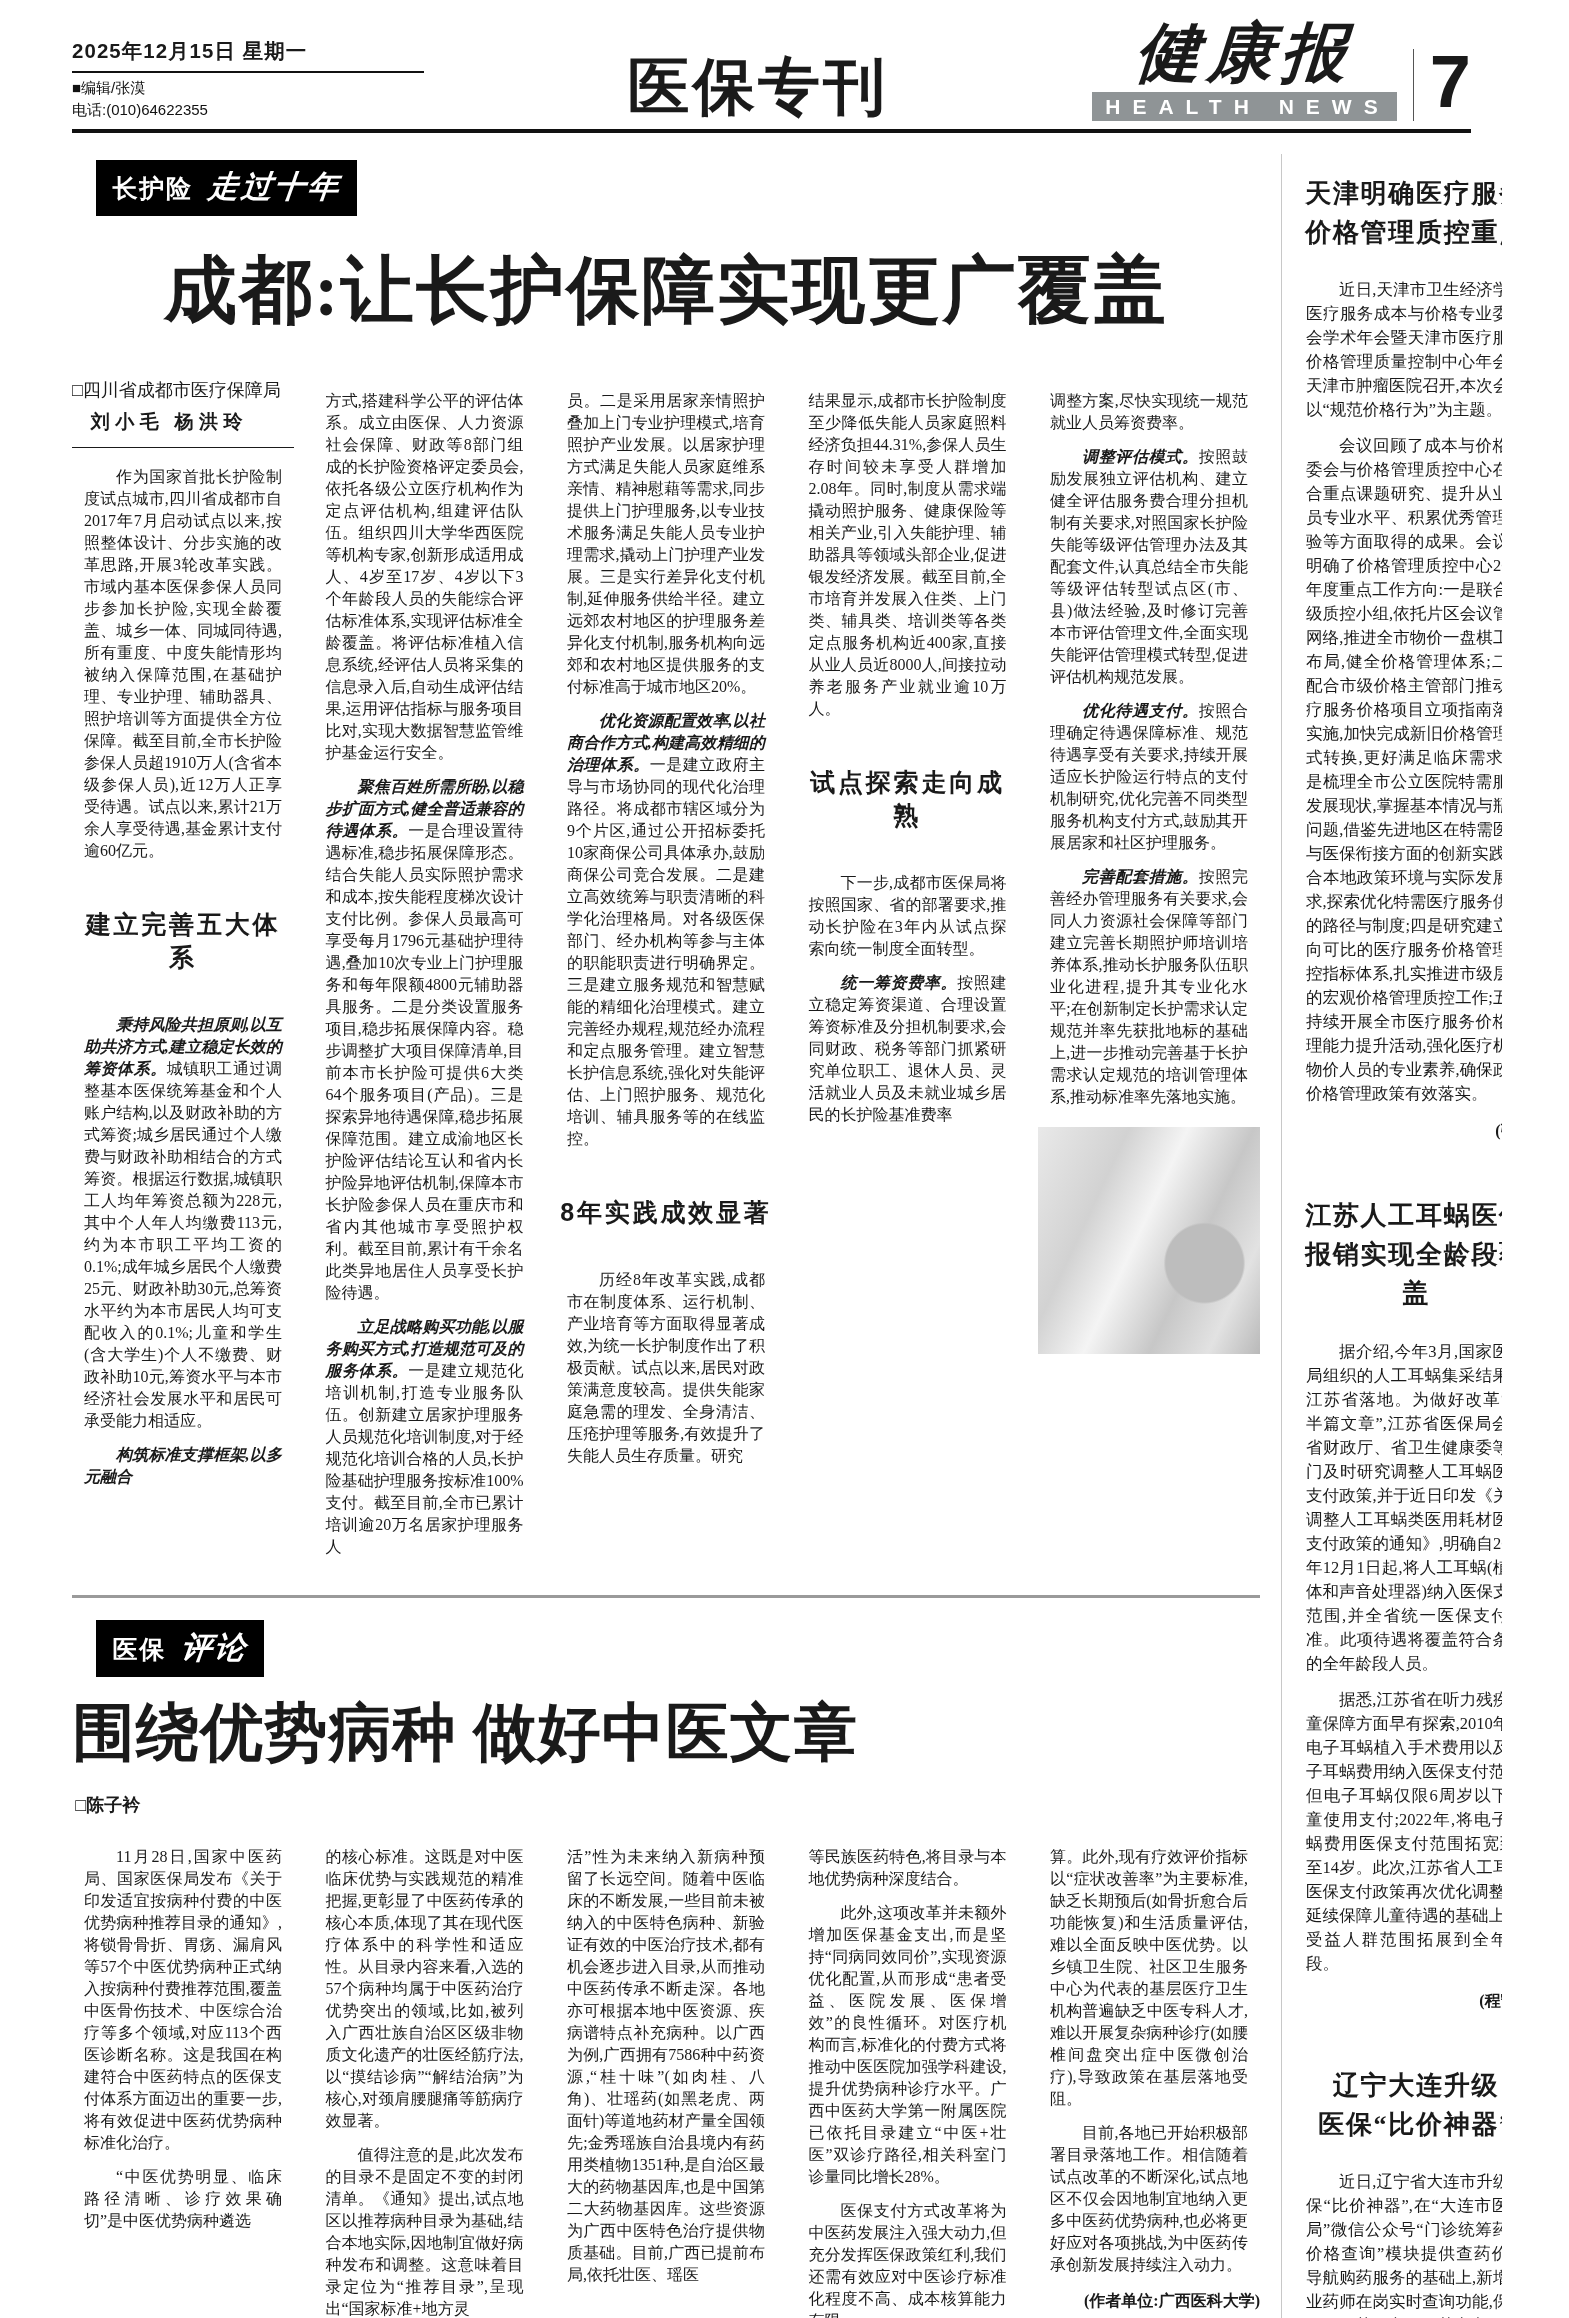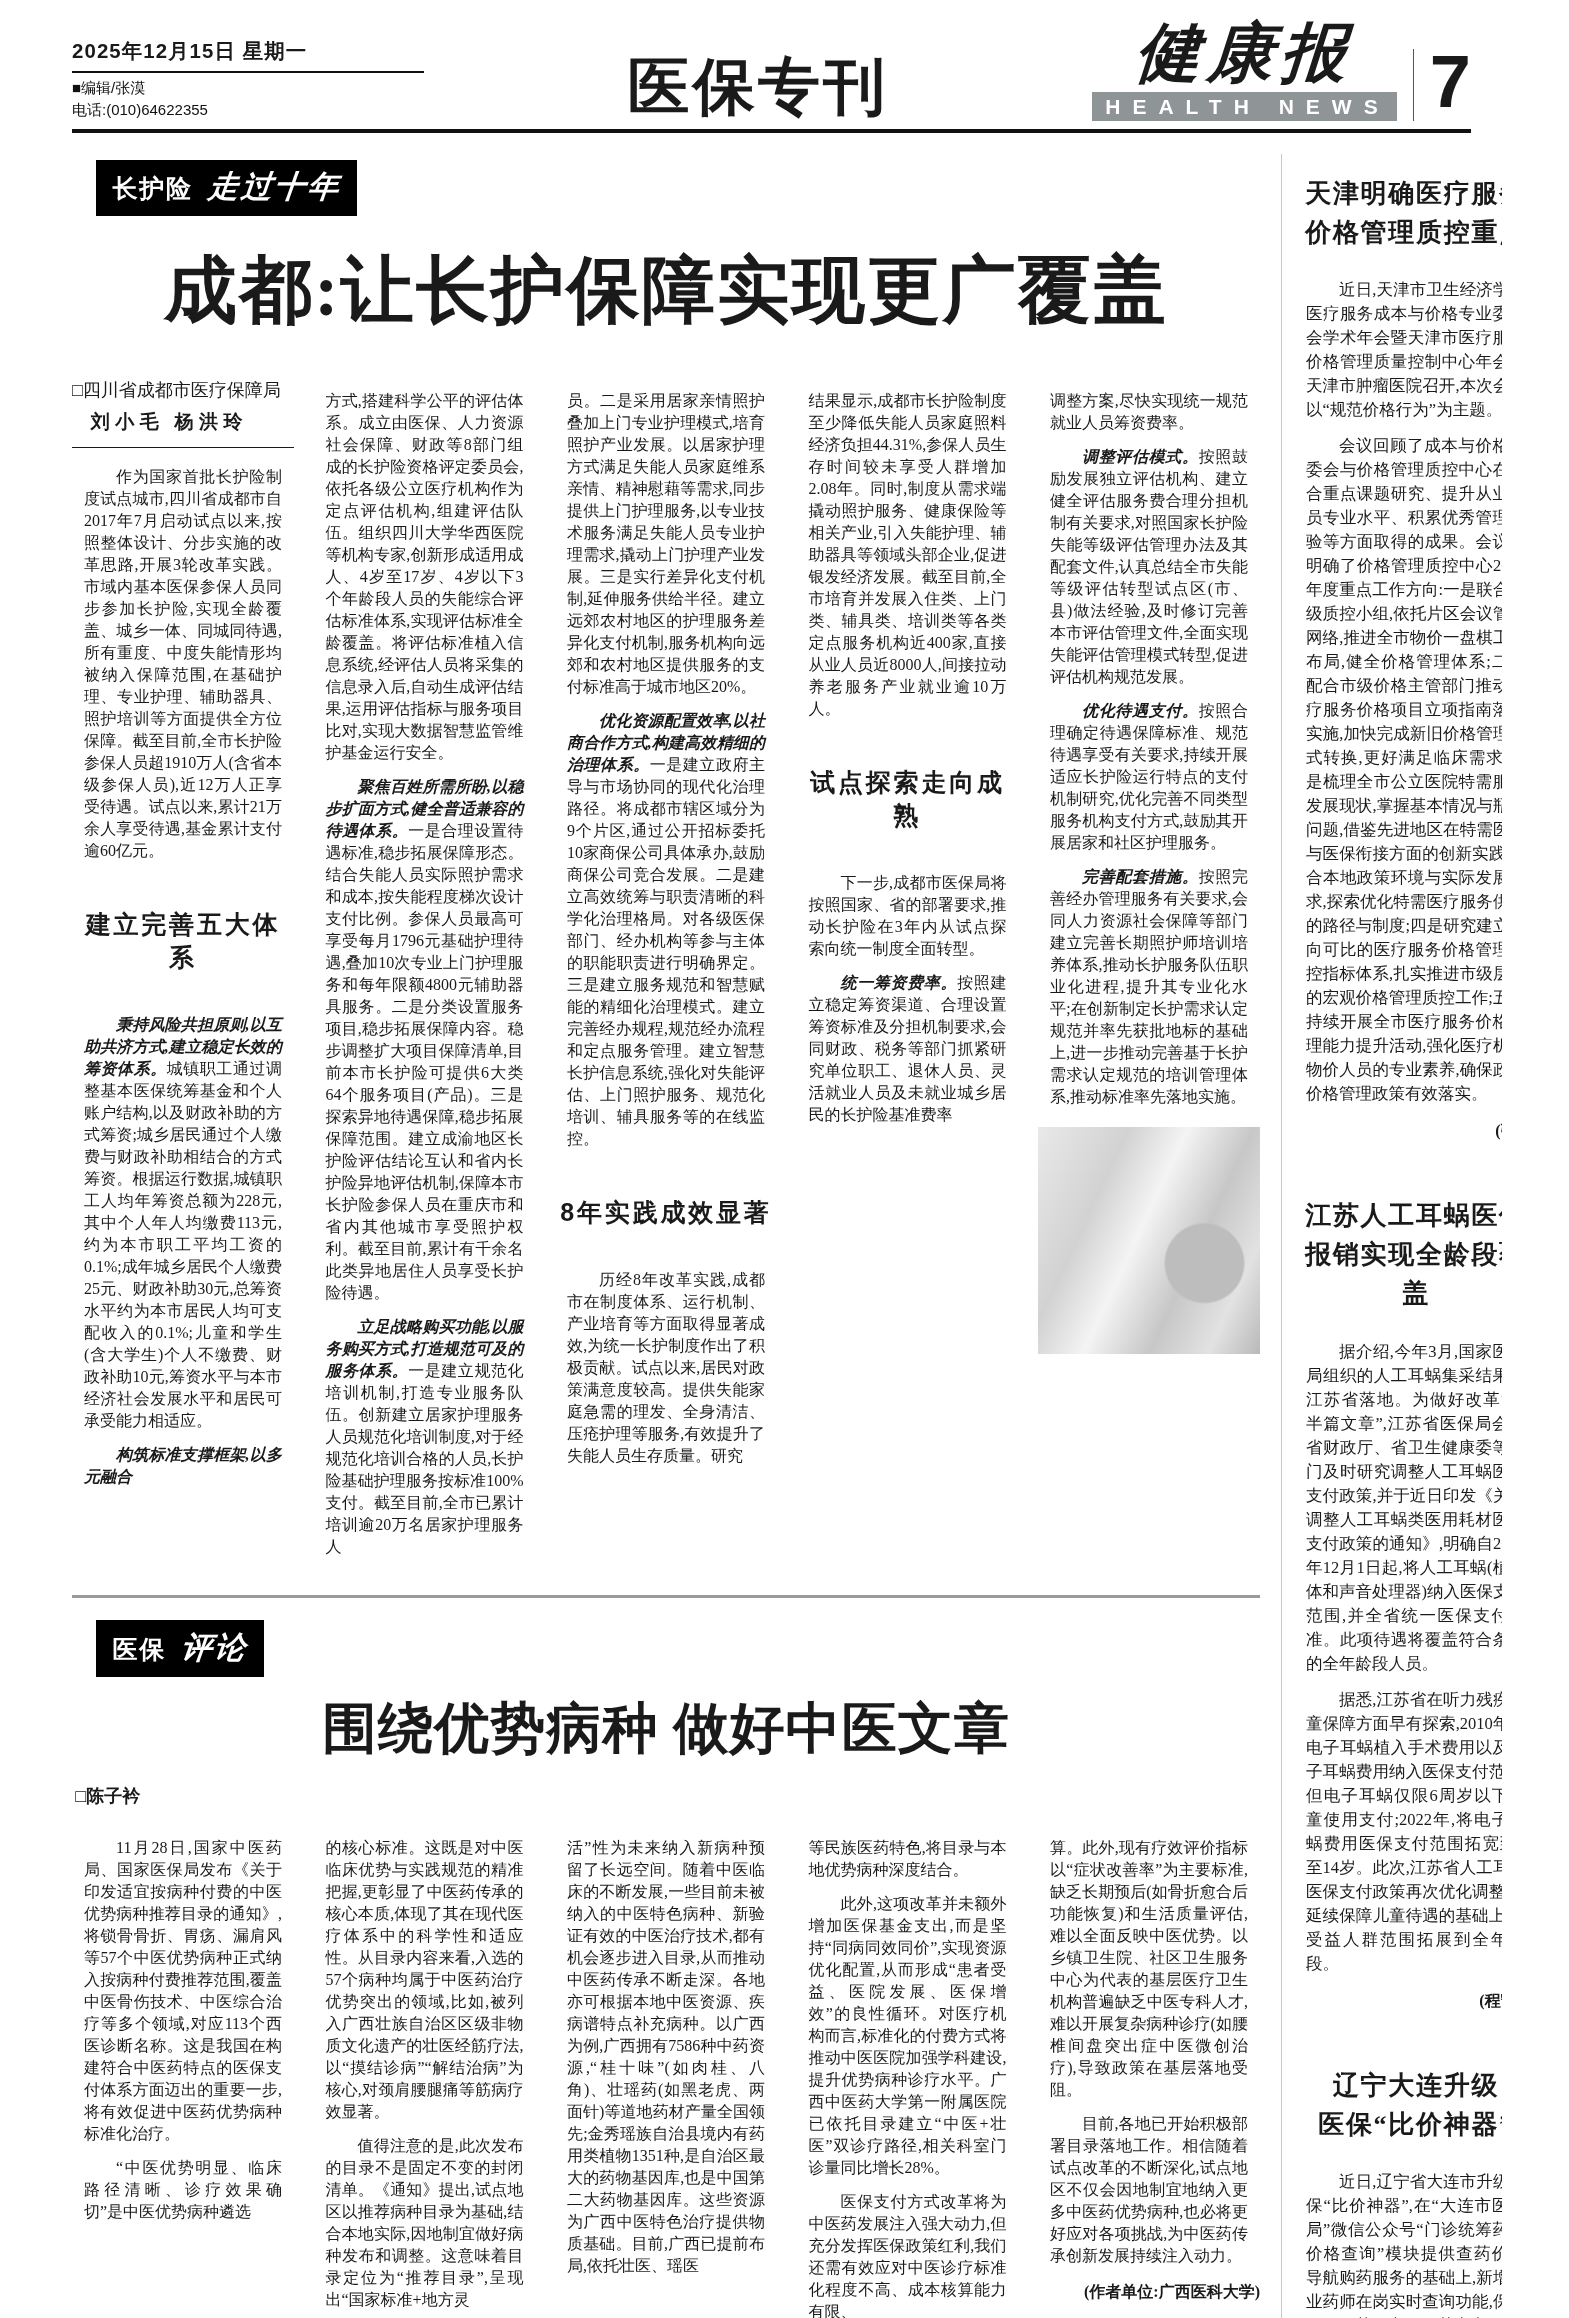--- a/index.html
+++ b/index.html
@@ -29,21 +29,21 @@
   main.mainarea { width:1188px; flex:none; }
   aside.sidebar { width:257px; flex:none; border-left:0.6px solid #c8c8c8; padding-left:12px; }
 
   
   .tag { display:inline-flex; align-items:baseline; gap:15px; background:#000; color:#fff; padding:6.6px 16.5px 7.7px;margin-left:24px; }
   .tag .plain { font-family:"Liberation Sans","DejaVu Sans",sans-serif; font-weight:700; font-size:25px; letter-spacing:1.7px; }
   .tag .script { font-style:italic; font-weight:700; font-size:31px; letter-spacing:2.2px; transform:skewX(-6deg); }
 
   
   .h1-a1 { font-size:73px; font-weight:900; letter-spacing:2.2px; text-align:center; margin:35px 0 47px; line-height:1.1; }
-  .h1-a2 { font-size:55px; font-weight:900; letter-spacing:1.1px; text-align:center; margin:22px 0 25px; line-height:1.1; }
+  .h1-a2 { font-size:63px; font-weight:900; letter-spacing:1.1px; text-align:left; margin:22px 0 25px; line-height:1.1; }
   .h1-a3 { font-size:69px; font-weight:900; letter-spacing:1.1px; text-align:center; margin:25px 0 33px; line-height:1.1; }
 
   
   .cols { display:flex; justify-content:space-between; }
   .col { width:222px; }
   .para { font-size:16px; line-height:22px; text-align:justify; text-indent:2em; margin:12px; }
   .para.cont { text-indent:0; }
   .lead { font-weight:700; font-style:italic; }
   .subhead { font-family:"Liberation Sans","DejaVu Sans",sans-serif; font-weight:700; font-size:25px; letter-spacing:2.8px; text-align:center; margin:46px 0 40px; }
   .sig { font-size:16px; line-height:25px; text-align:right; margin:3.3px 0 0; font-weight:700; }

